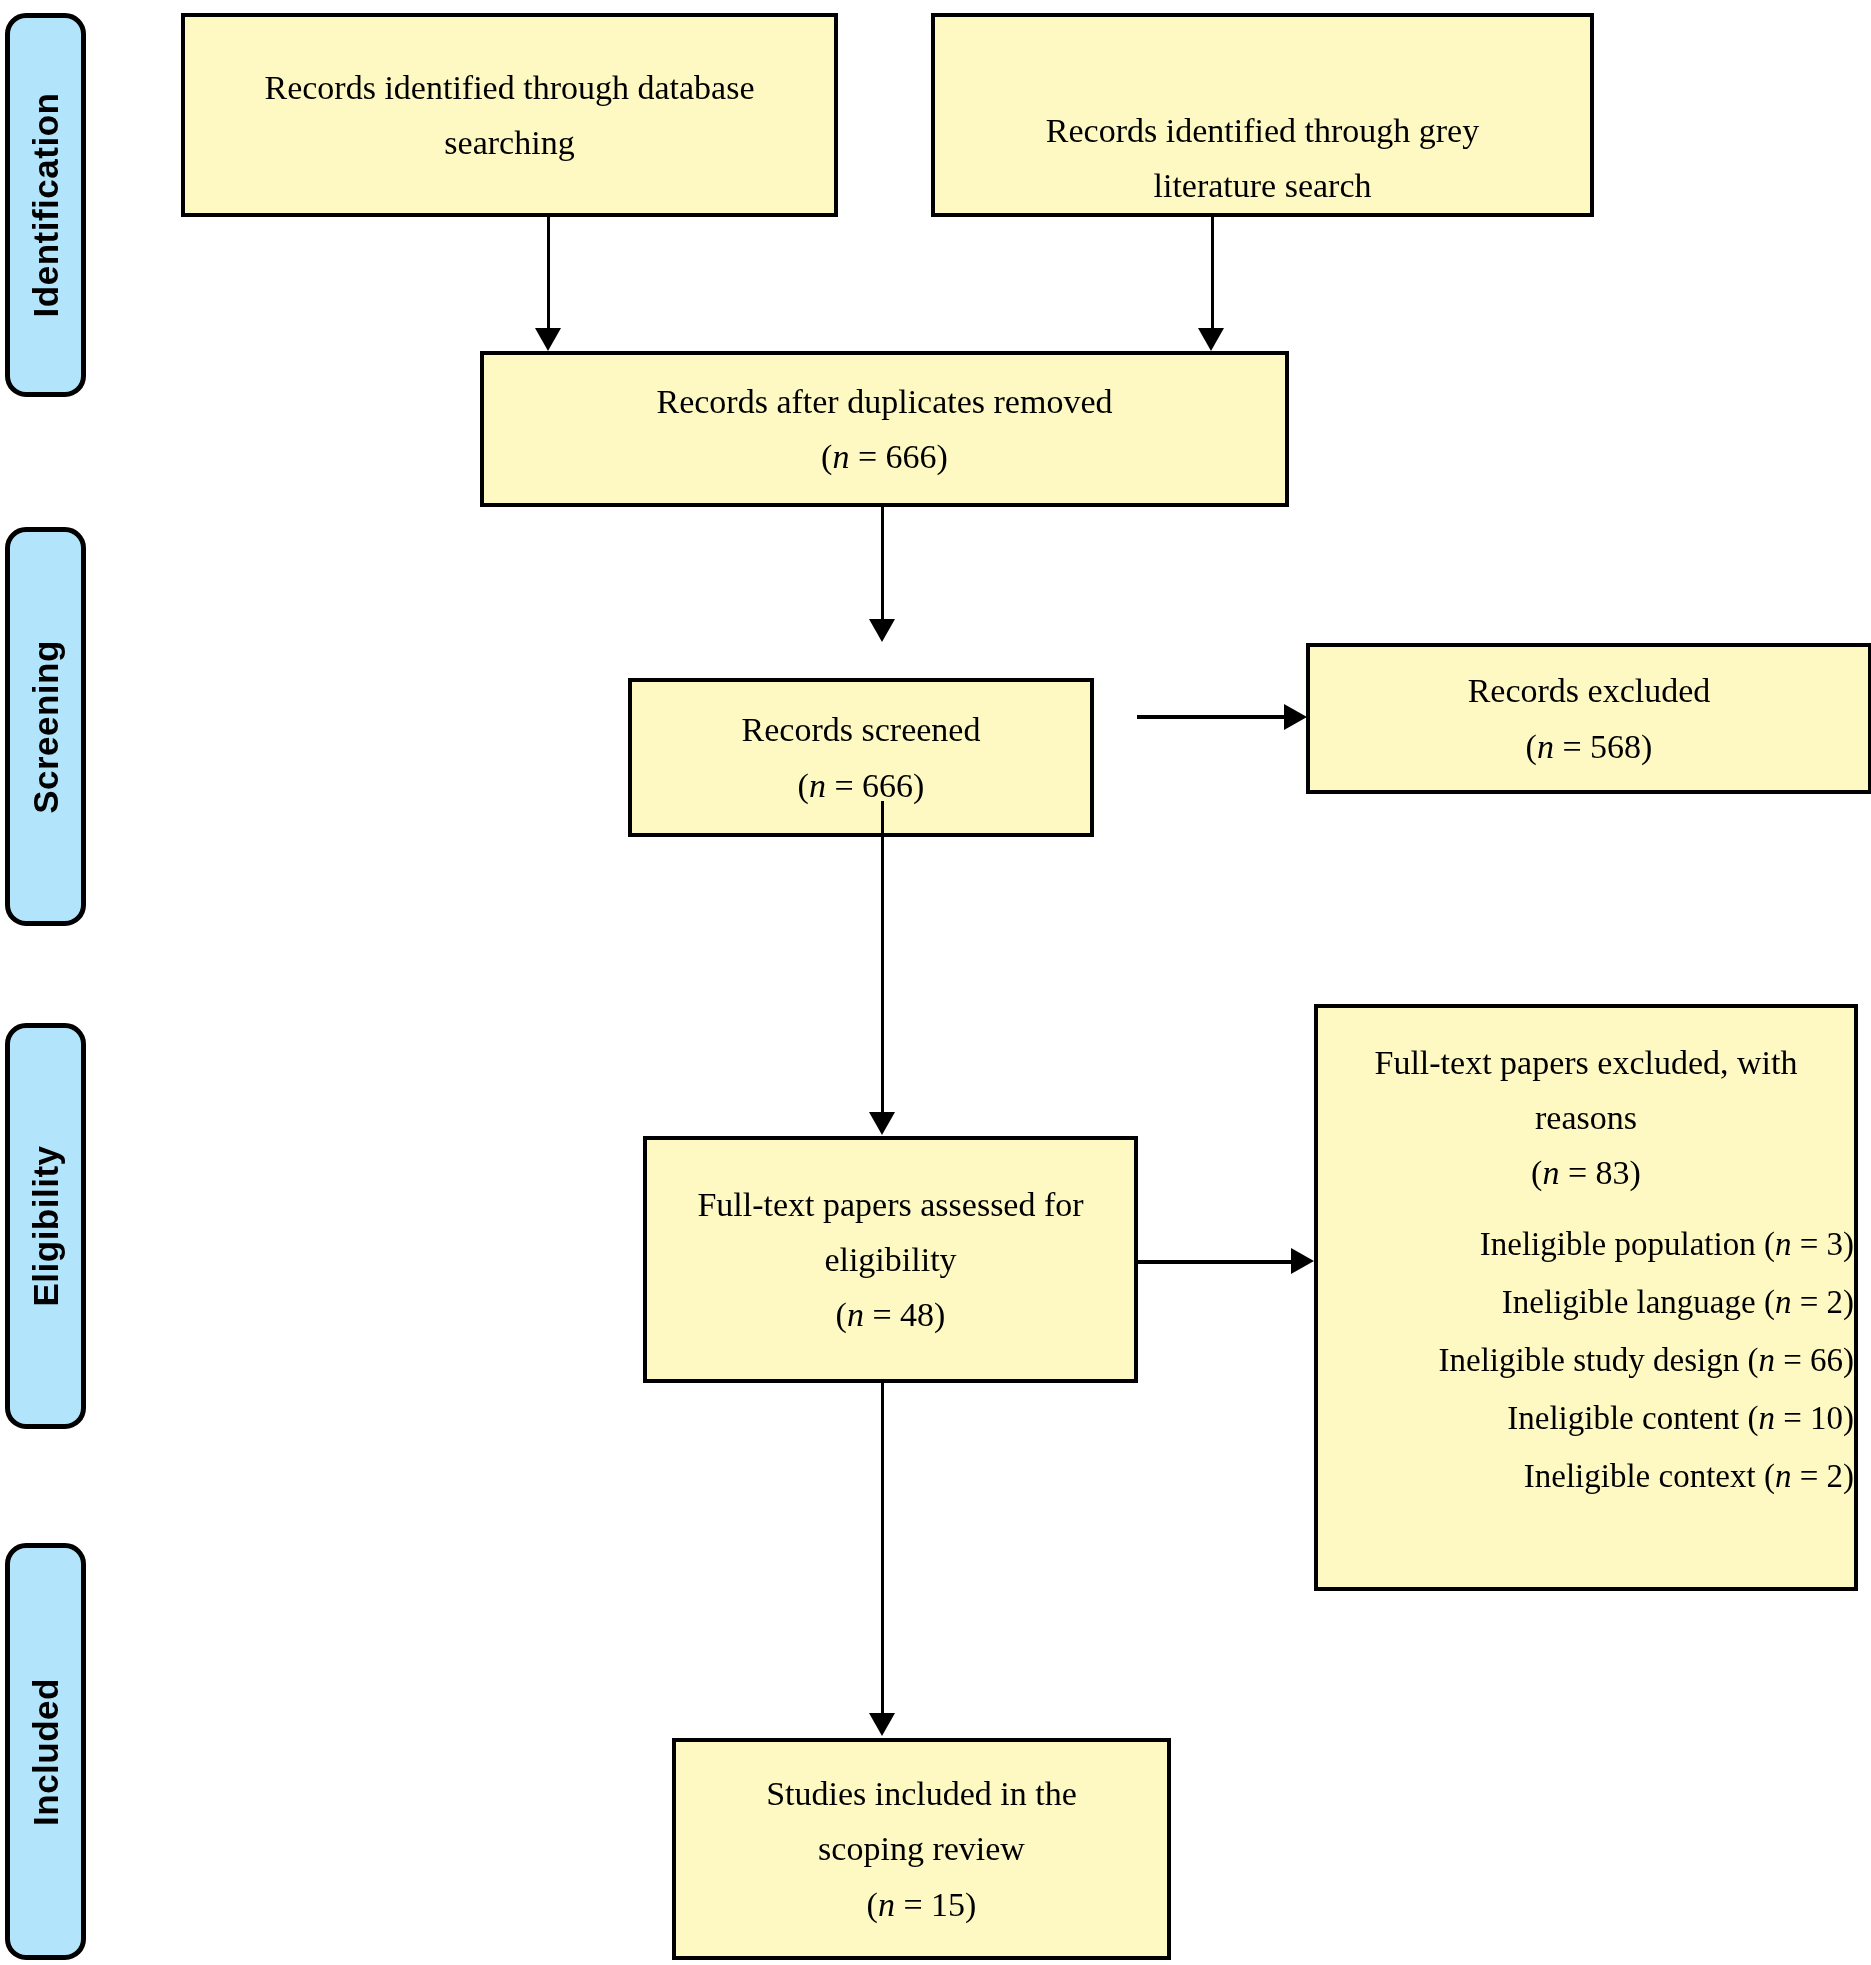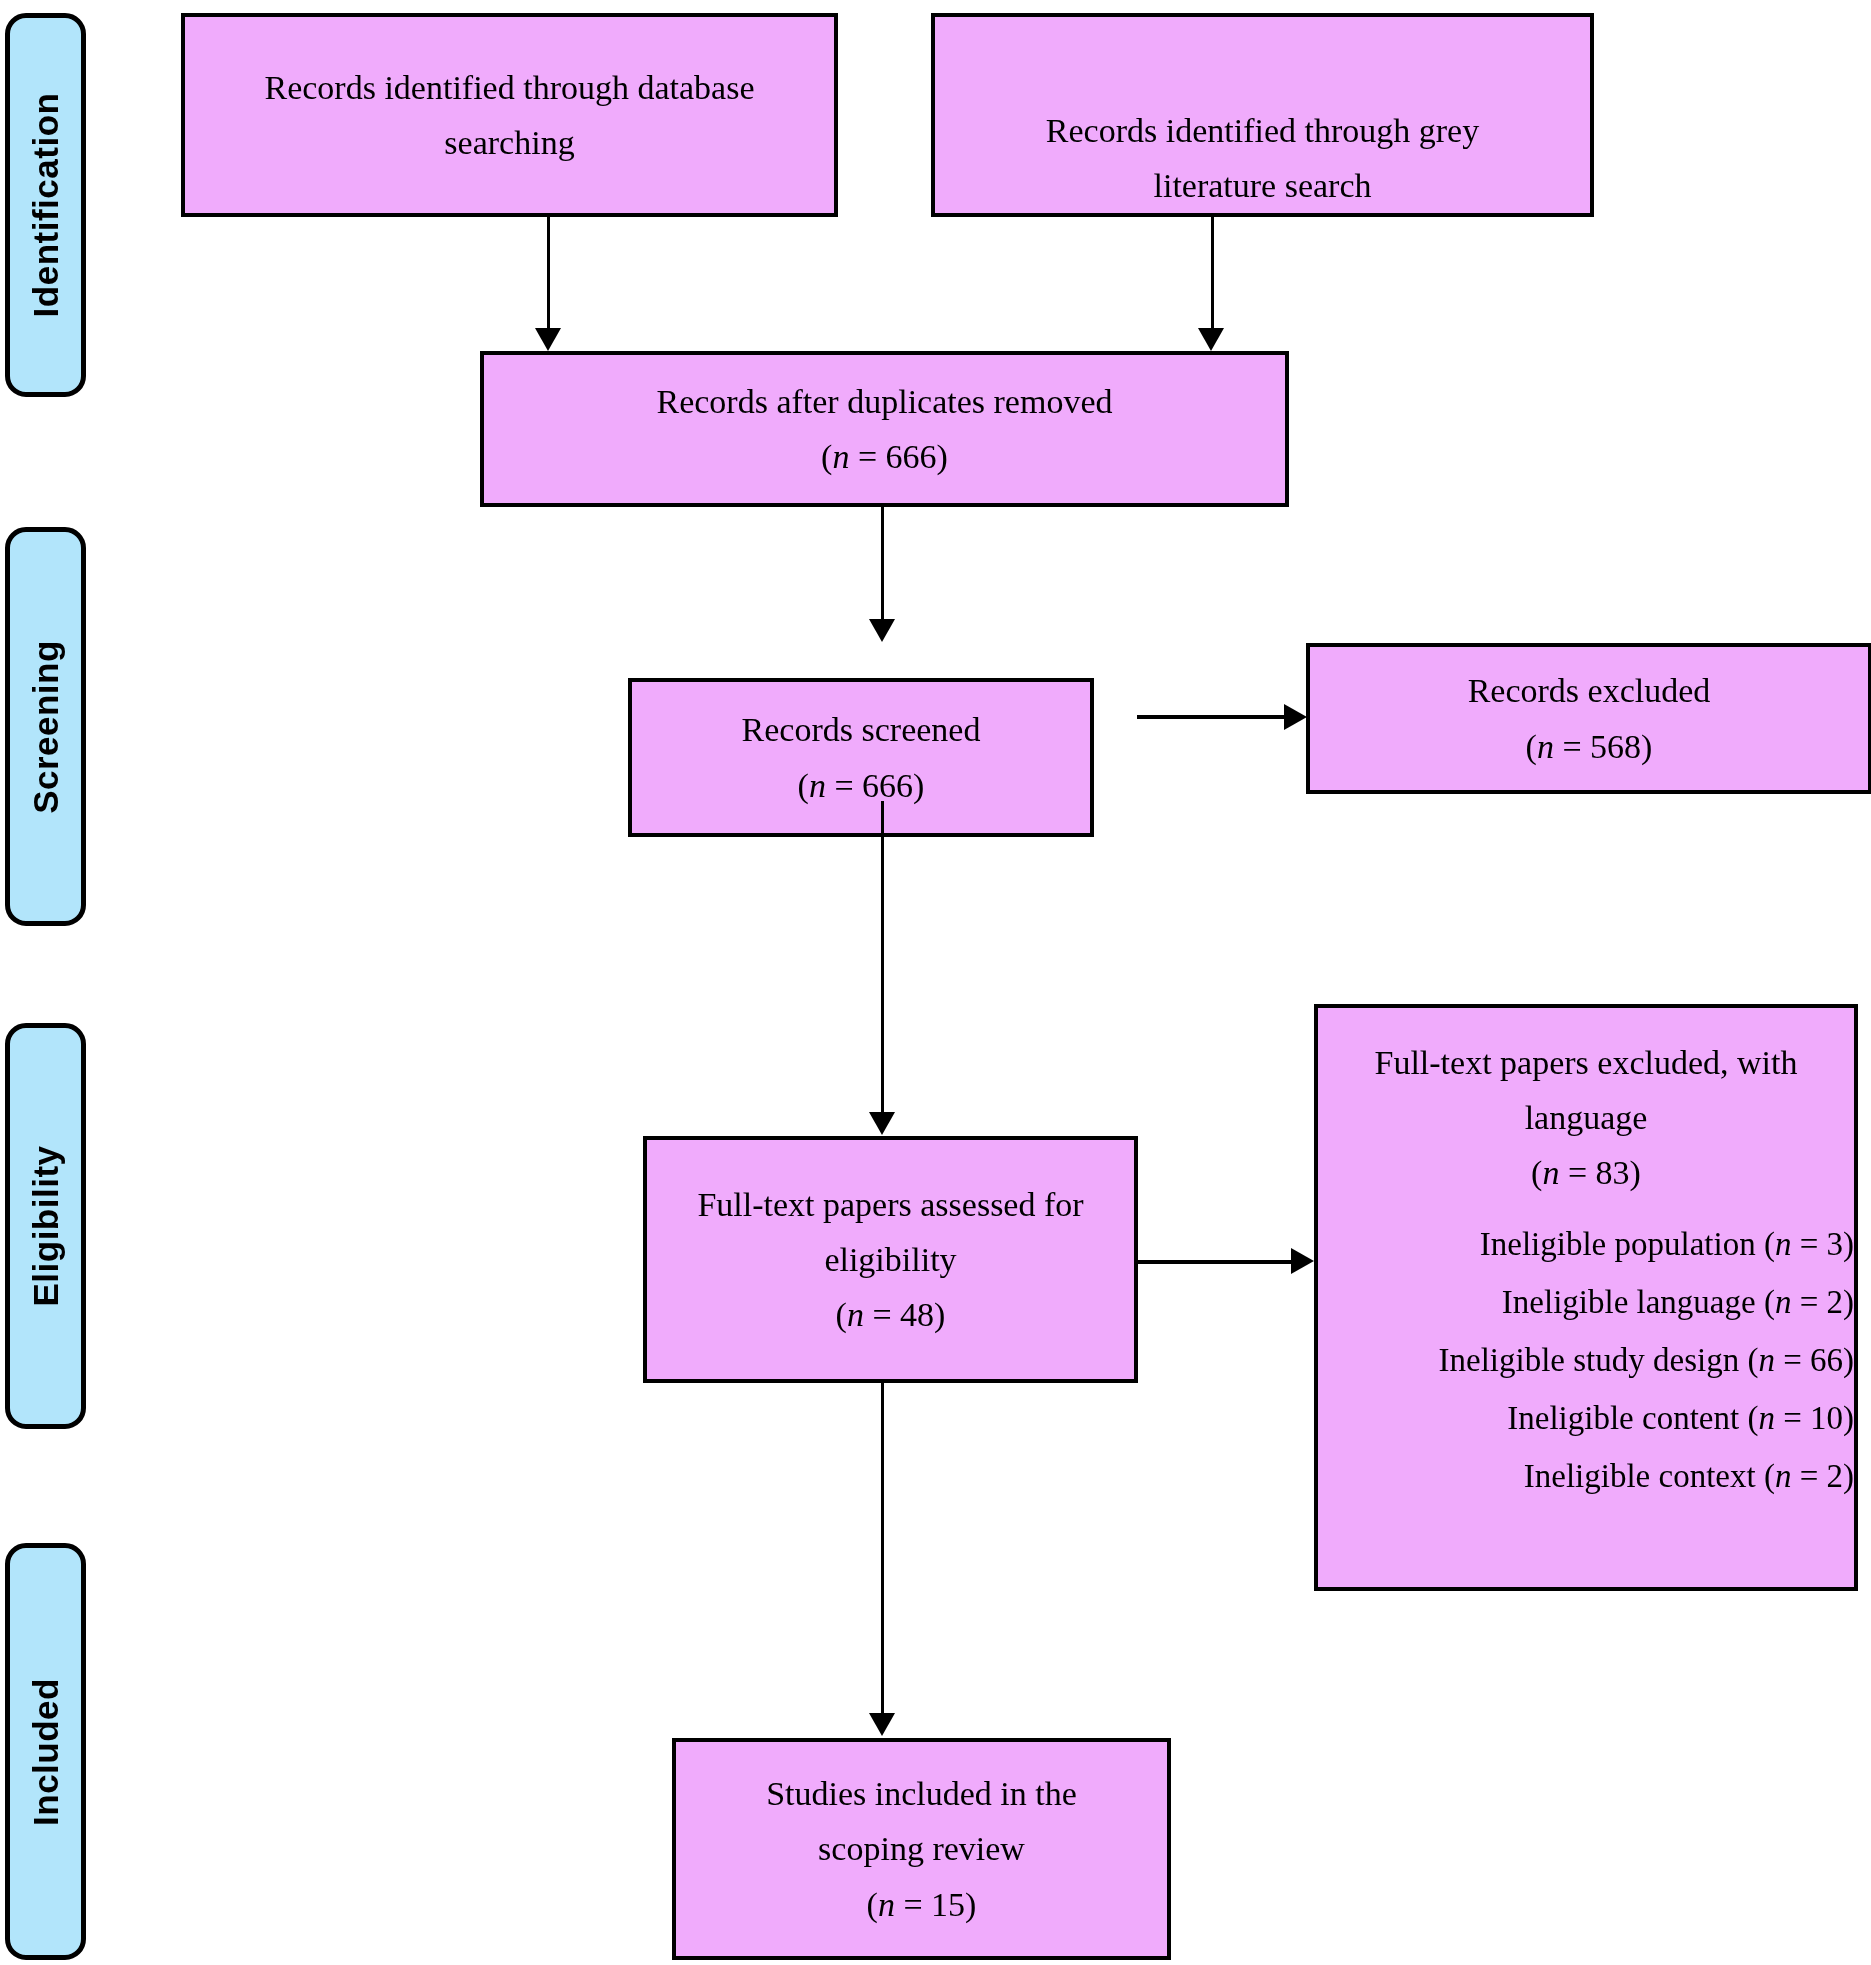--- a/index.html
+++ b/index.html
@@ -33,21 +33,21 @@
     font-family: "Liberation Sans", "DejaVu Sans", sans-serif;
     font-weight: bold;
     font-size: 35px;
     letter-spacing: 0.5px;
     color: #000000;
   }
 
   
   .flow-box {
     position: absolute;
-    background: #f0abfc;
+    background: #fef9c3;
     border: 4.1px solid #000000;
     box-sizing: border-box;
     display: flex;
     flex-direction: column;
     align-items: center;
     justify-content: center;
     color: #000000;
   }
   .flow-box.left-align {
     align-items: stretch;
@@ -169,21 +169,21 @@
     <div class="bx-line">Full-text papers assessed for</div>
     <div class="bx-line">eligibility</div>
     <div class="bx-line">
       <span>(</span><span class="it">n</span><span> = 48)</span>
     </div>
   </div>
 
   <div class="flow-box left-align" style="left:1314px; top:1004px; width:544px; height:587px; padding-top:27px;">
     <div class="hdr-block">
       <div class="bx-line">Full-text papers excluded, with</div>
-      <div class="bx-line">language</div>
+      <div class="bx-line">reasons</div>
       <div class="bx-line">
         <span>(</span><span class="it">n</span><span> = 83)</span>
       </div>
     </div>
 
     <div style="height:28px;"></div>
 
     <div class="bx-line reason">
       <span>Ineligible population (</span><span class="it">n</span><span> = 3)</span>
     </div>

